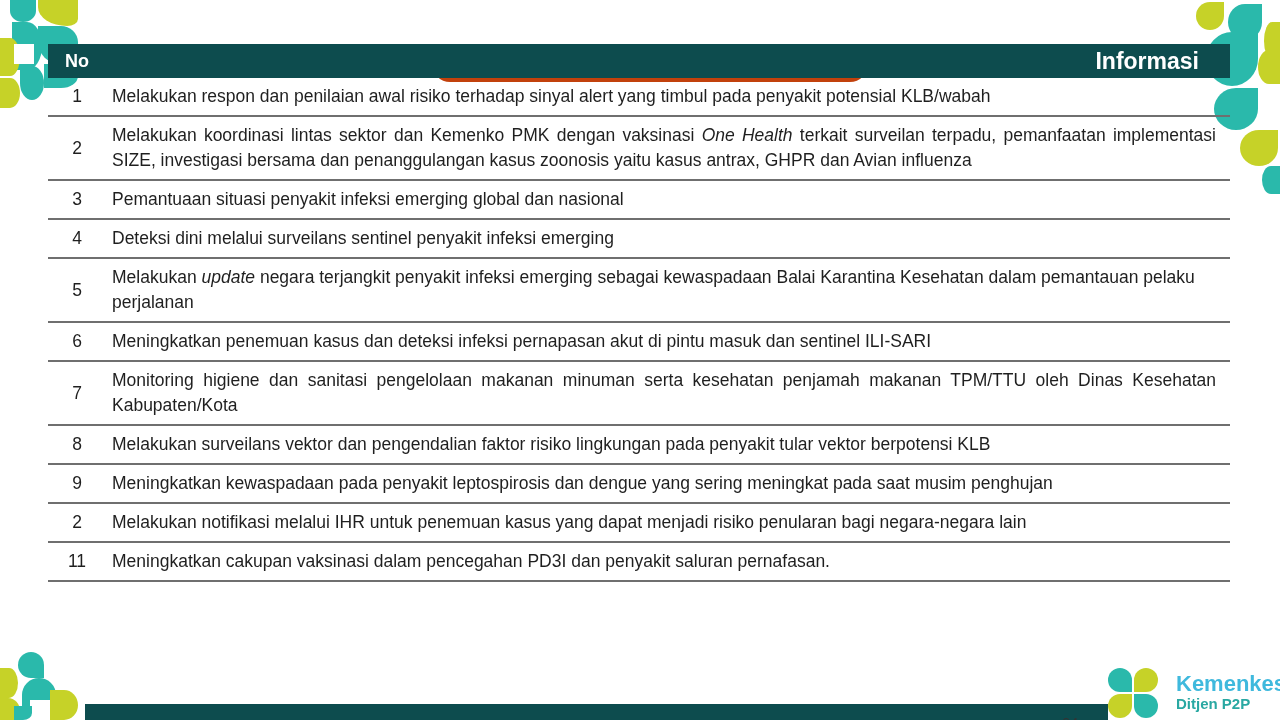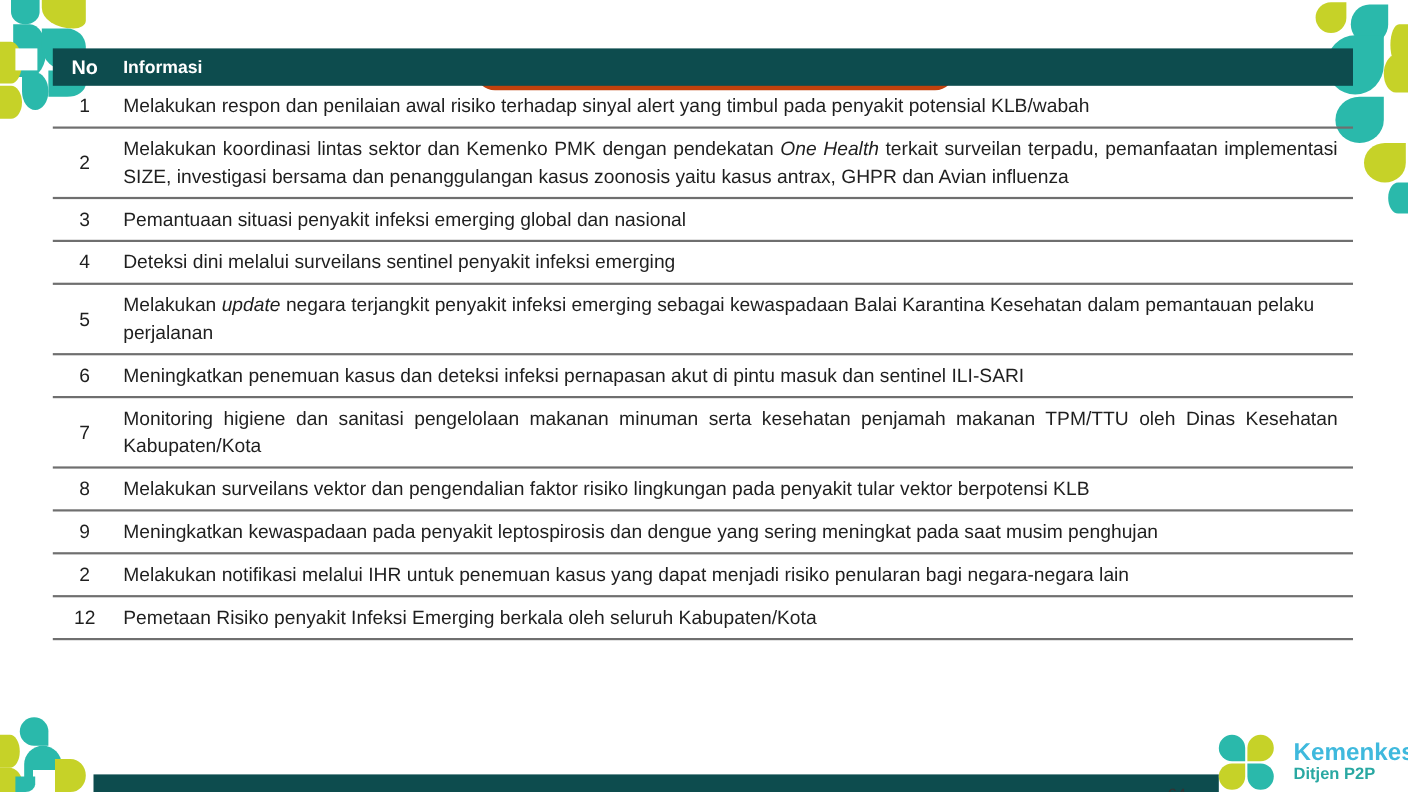--- a/index.html
+++ b/index.html
@@ -38,21 +38,21 @@
     border-bottom: 2px solid #6f6f6f;
   }
   .no-cell {
     width: 58px; flex: 0 0 58px; text-align: center;
     font-size: 17.5px;
   }
   .info-cell {
     flex: 1; padding: 6px 14px 6px 6px;
     font-size: 17.5px; line-height: 25px;
   }
-  .thead .info-cell { text-align: left; padding: 0 14px 0 6px; font-size: 16px; }
+  .thead .info-cell { text-align: right; padding: 0 31px 0 6px; font-size: 23px; }
   .trow.justify .info-cell { text-align: justify; }
   .seg-italic { font-style: italic; margin-top: 44px; }
   
   .footer-bar {
     position: absolute; left: 85px; top: 704px;
     width: 1023px; height: 16px; background: #0d4c4e;
   }
   .page-number {
     position: absolute; left: 1048px; top: 714px; width: 44px;
     text-align: center; font-size: 15px; color: #333333;
@@ -119,21 +119,21 @@
     <div class="no-cell">No</div>
     <div class="info-cell">Informasi</div>
   </div>
   <div id="tbody">
       <div class="trow">
         <div class="no-cell">1</div>
         <div class="info-cell"><span>Melakukan respon dan penilaian awal risiko terhadap sinyal alert yang timbul pada penyakit potensial KLB/wabah</span></div>
       </div>
       <div class="trow justify">
         <div class="no-cell">2</div>
-        <div class="info-cell"><span>Melakukan koordinasi lintas sektor dan Kemenko PMK dengan pendekatan </span><span class="seg-italic">One Health</span><span> terkait surveilan terpadu, pemanfaatan implementasi SIZE, investigasi bersama dan penanggulangan kasus zoonosis yaitu kasus antrax, GHPR dan Avian influenza</span></div>
+        <div class="info-cell"><span>Melakukan koordinasi lintas sektor dan Kemenko PMK dengan vaksinasi </span><span class="seg-italic">One Health</span><span> terkait surveilan terpadu, pemanfaatan implementasi SIZE, investigasi bersama dan penanggulangan kasus zoonosis yaitu kasus antrax, GHPR dan Avian influenza</span></div>
       </div>
       <div class="trow">
         <div class="no-cell">3</div>
         <div class="info-cell"><span>Pemantuaan situasi penyakit infeksi emerging global dan nasional</span></div>
       </div>
       <div class="trow">
         <div class="no-cell">4</div>
         <div class="info-cell"><span>Deteksi dini melalui surveilans sentinel penyakit infeksi emerging</span></div>
       </div>
       <div class="trow">
@@ -154,22 +154,22 @@
       </div>
       <div class="trow">
         <div class="no-cell">9</div>
         <div class="info-cell"><span>Meningkatkan kewaspadaan pada penyakit leptospirosis dan dengue yang sering meningkat pada saat musim penghujan</span></div>
       </div>
       <div class="trow">
         <div class="no-cell">2</div>
         <div class="info-cell"><span>Melakukan notifikasi melalui IHR untuk penemuan kasus yang dapat menjadi risiko penularan bagi negara-negara lain</span></div>
       </div>
       <div class="trow">
-        <div class="no-cell">12</div>
-        <div class="info-cell"><span>Pemetaan Risiko penyakit Infeksi Emerging berkala oleh seluruh Kabupaten/Kota</span></div>
+        <div class="no-cell">11</div>
+        <div class="info-cell"><span>Meningkatkan cakupan vaksinasi dalam pencegahan PD3I dan penyakit saluran pernafasan.</span></div>
       </div>
     </div>
 </div>
 
 <div class="footer-bar"></div>
 <div class="page-number">64</div>
 <div class="kemenkes-logo">
   <div class="logo-petals">
     <div class="lp-tl"></div>
     <div class="lp-tr"></div>

